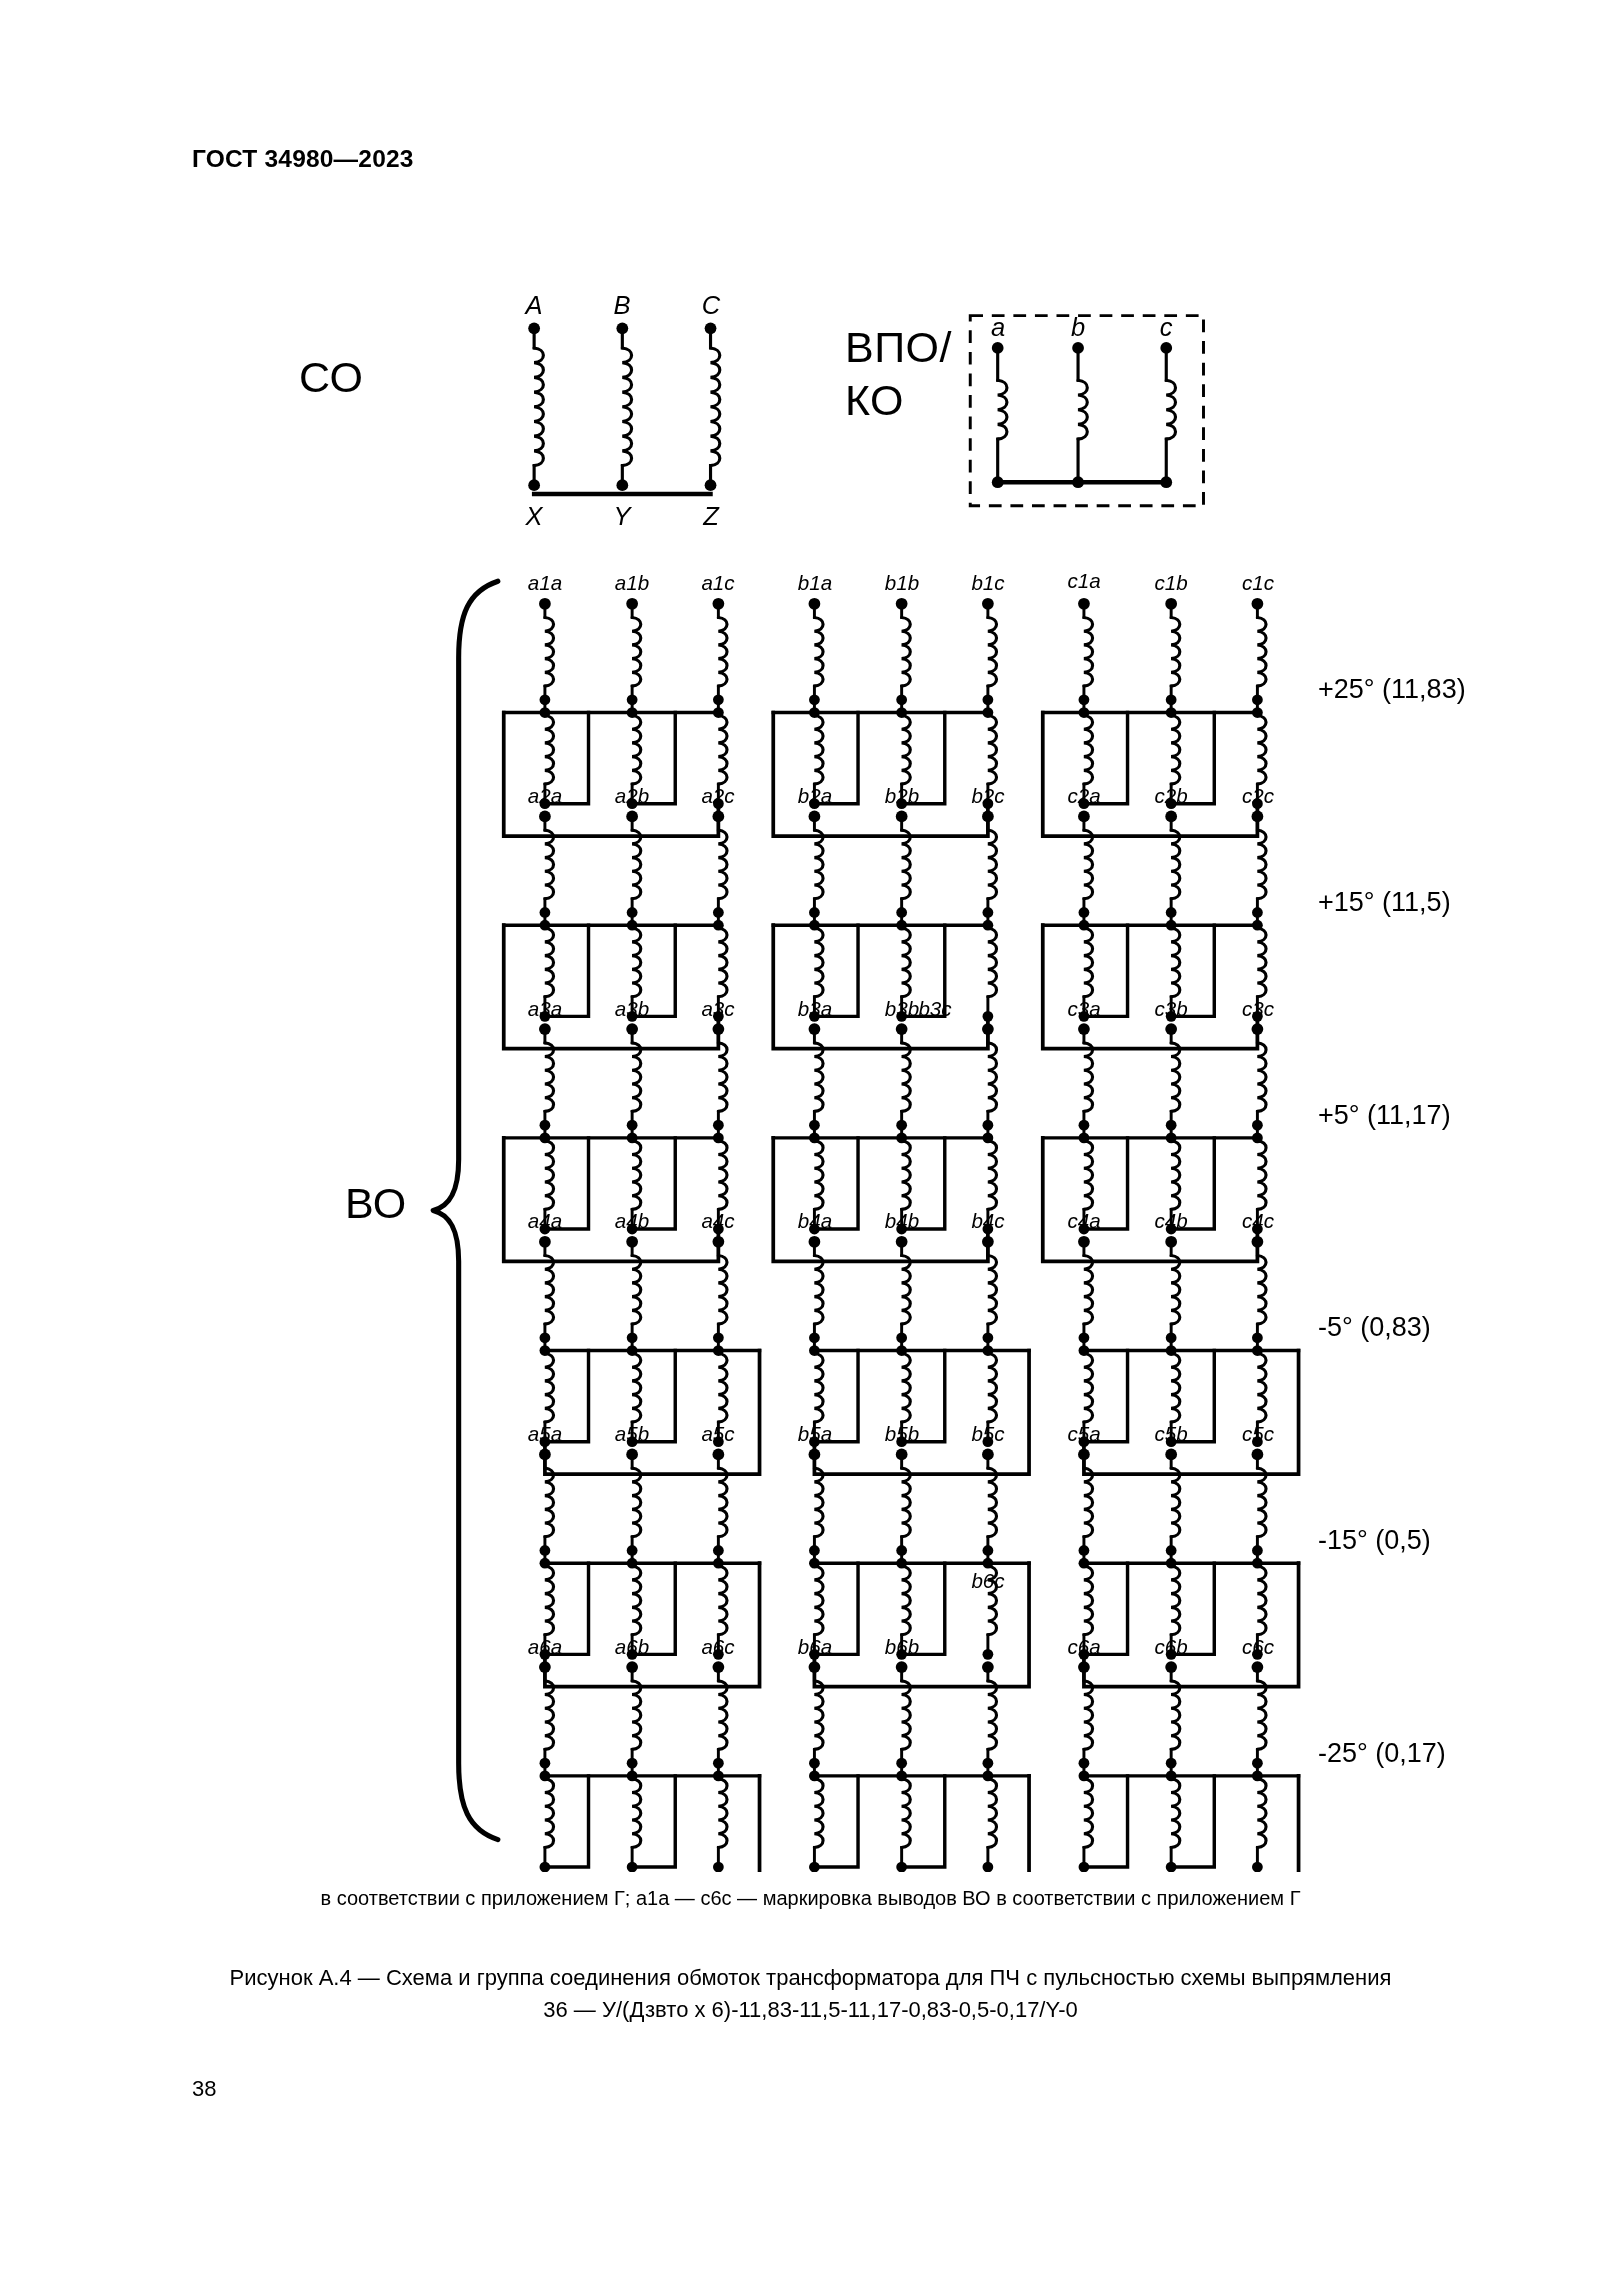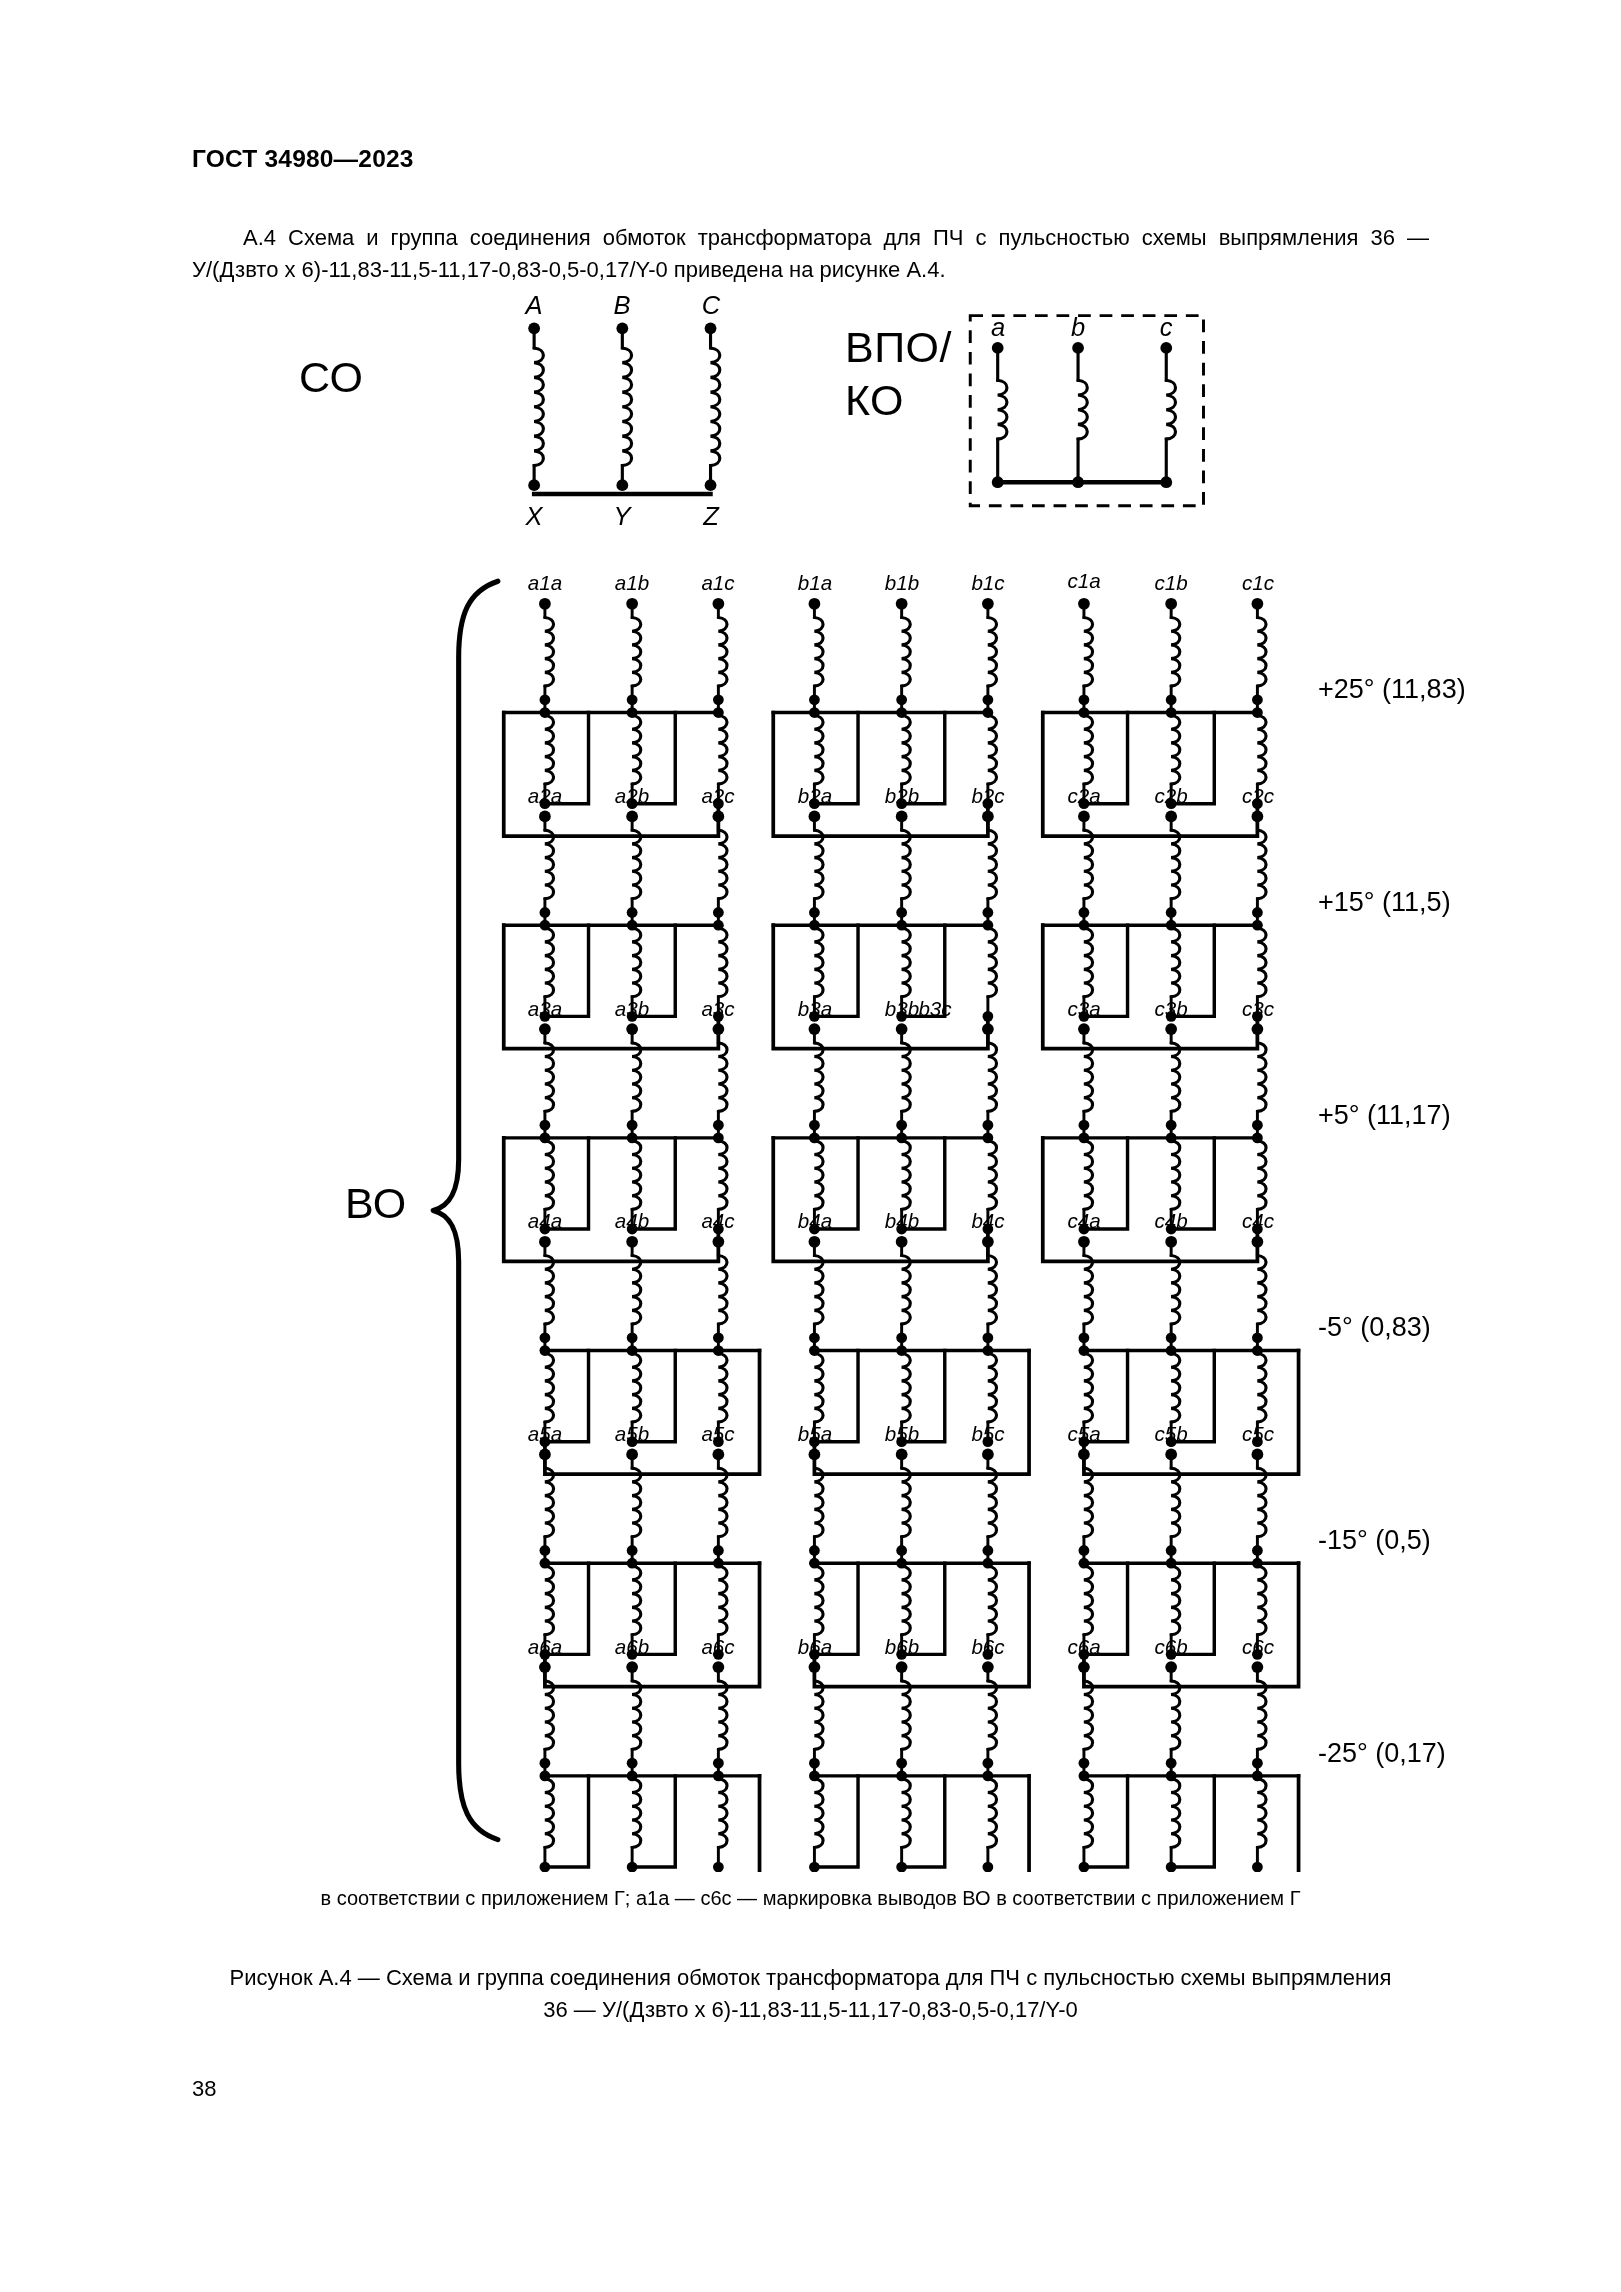--- a/index.html
+++ b/index.html
@@ -107,21 +107,20 @@
     font-size: 22px;
   }
 </style>
 </head>
 <body>
 
 <div class="page">
 
   <div class="gost-header">ГОСТ 34980—2023</div>
 
-  <div class="intro">А.4  Схема и группа соединения обмоток трансформатора для ПЧ с пульсностью схемы выпрямления 36 — У/(Дзвто х 6)-11,83-11,5-11,17-0,83-0,5-0,17/Y-0 приведена на рисунке А.4.</div>
 
   <div class="diagram" id="diagram-root">
     <svg id="diagram-svg" width="1621" height="1578" viewBox="0 0 1654 1610">
         <g></g>
         <circle cx="545" cy="35" r="6" fill="#000000"></circle>
         <line x1="545" y1="35" x2="545" y2="55" stroke="#000000" stroke-width="3.2" stroke-linecap="square"></line>
         <path d="M 545 55 C 557.6 56.2, 557.6 68.8, 545 70 C 557.6 71.2, 557.6 83.8, 545 85 C 557.6 86.2, 557.6 98.8, 545 100 C 557.6 101.2, 557.6 113.8, 545 115 C 557.6 116.2, 557.6 128.8, 545 130 C 557.6 131.2, 557.6 143.8, 545 145 C 557.6 146.2, 557.6 158.8, 545 160 C 557.6 161.2, 557.6 173.8, 545 175" fill="none" stroke="#000000" stroke-width="3.2" stroke-linecap="round"></path>
         <line x1="545" y1="175" x2="545" y2="195" stroke="#000000" stroke-width="3.2" stroke-linecap="square"></line>
         <circle cx="545" cy="195" r="6" fill="#000000"></circle>
         <circle cx="635" cy="35" r="6" fill="#000000"></circle>
@@ -826,21 +825,21 @@
       <div class="lbl lbl-term" style="left: 988px; top: 1128px;">b5c</div>
       <div class="lbl lbl-term" style="left: 1084px; top: 1128px;">c5a</div>
       <div class="lbl lbl-term" style="left: 1171px; top: 1128px;">c5b</div>
       <div class="lbl lbl-term" style="left: 1258px; top: 1128px;">c5c</div>
       <div class="lbl lbl-angle" style="left: 1318px; top: 1231px;">-15° (0,5)</div>
       <div class="lbl lbl-term" style="left: 545px; top: 1341px;">a6a</div>
       <div class="lbl lbl-term" style="left: 632px; top: 1341px;">a6b</div>
       <div class="lbl lbl-term" style="left: 718px; top: 1341px;">a6c</div>
       <div class="lbl lbl-term" style="left: 815px; top: 1341px;">b6a</div>
       <div class="lbl lbl-term" style="left: 902px; top: 1341px;">b6b</div>
-      <div class="lbl lbl-term" style="left: 988px; top: 1341px;">b6c</div>
+      <div class="lbl lbl-term" style="left: 988px; top: 1275px;">b6c</div>
       <div class="lbl lbl-term" style="left: 1084px; top: 1341px;">c6a</div>
       <div class="lbl lbl-term" style="left: 1171px; top: 1341px;">c6b</div>
       <div class="lbl lbl-term" style="left: 1258px; top: 1341px;">c6c</div>
       <div class="lbl lbl-angle" style="left: 1318px; top: 1444px;">-25° (0,17)</div>
       <div class="lbl lbl-group" style="left: 345px; top: 885px;">ВО</div>
     </div>
 
   <div class="notes">
     <span class="ln2">в  соответствии с приложением Г; a1a — c6c — маркировка выводов ВО в соответствии с приложением Г</span>
   </div>

